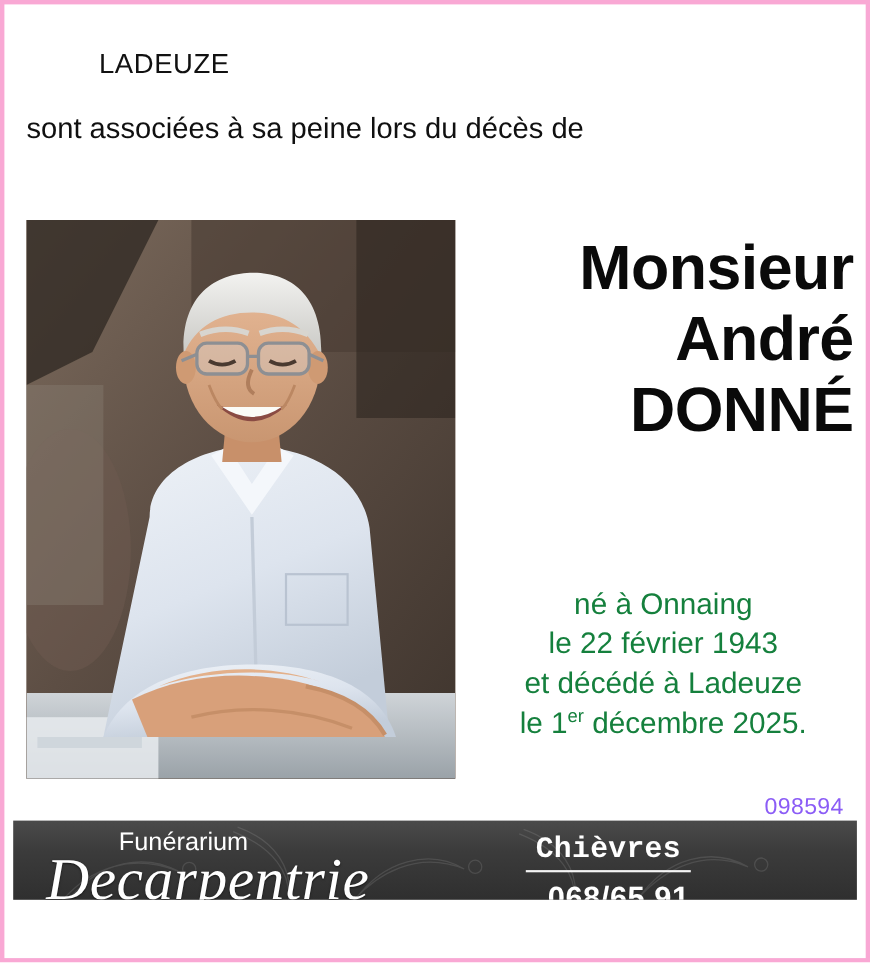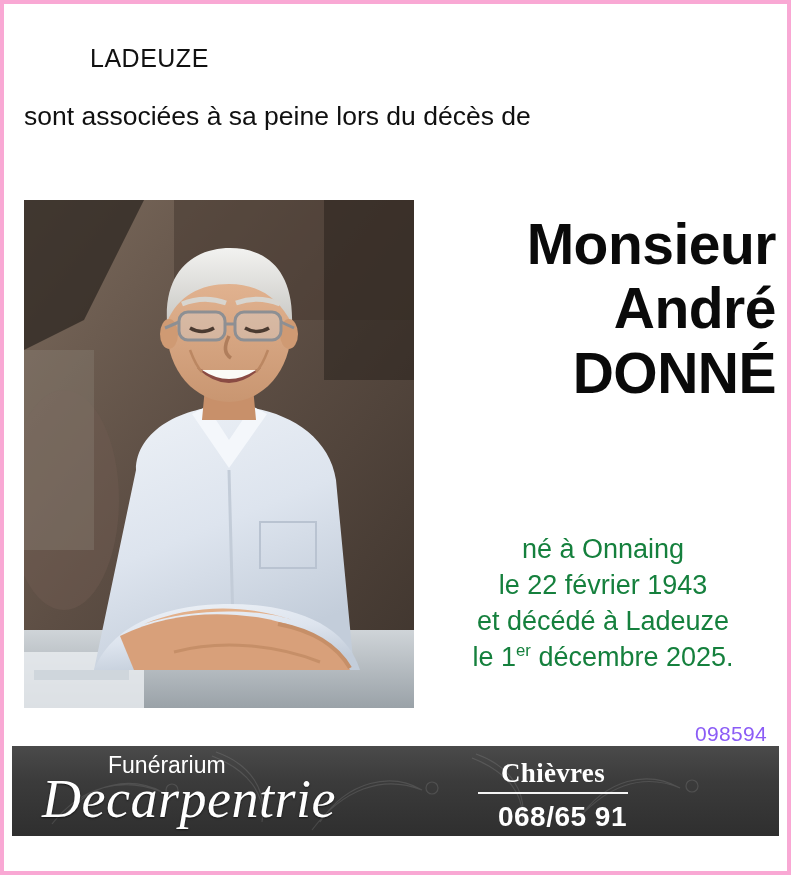--- a/index.html
+++ b/index.html
@@ -106,21 +106,21 @@
     color: #8b5cf6;
     letter-spacing: 0.3px;
   }
 
   
   .banner {
     position: absolute;
     left: 8px;
     right: 8px;
     top: 742px;
-    height: 90px;
+    height: 72px;
     background: linear-gradient(180deg, #4a4a4a 0%, #3b3b3b 40%, #2f2f2f 100%);
     overflow: hidden;
     padding-left: 16px;
   }
   .banner .flourish {
     position: absolute;
     left: 0; top: 0; right: 0; bottom: 0;
     opacity: 0.22;
   }
 
@@ -148,21 +148,21 @@
     position: absolute;
     left: 456px;
     top: 12px;
     width: 170px;
     text-align: center;
     color: #ffffff;
   }
   .city-box .cb-name {
     font-size: 27px;
     font-weight: bold;
-    font-family: Liberation Serif, serif;
+    font-family: Liberation Mono, monospace;
     letter-spacing: 0.3px;
   }
   .city-box .cb-phone {
     margin-top: 7px;
     font-size: 28px;
     font-weight: bold;
     font-family: "Liberation Sans Narrow", "Liberation Sans", sans-serif;
     letter-spacing: 0.5px;
     margin-left: 19px;
   }

